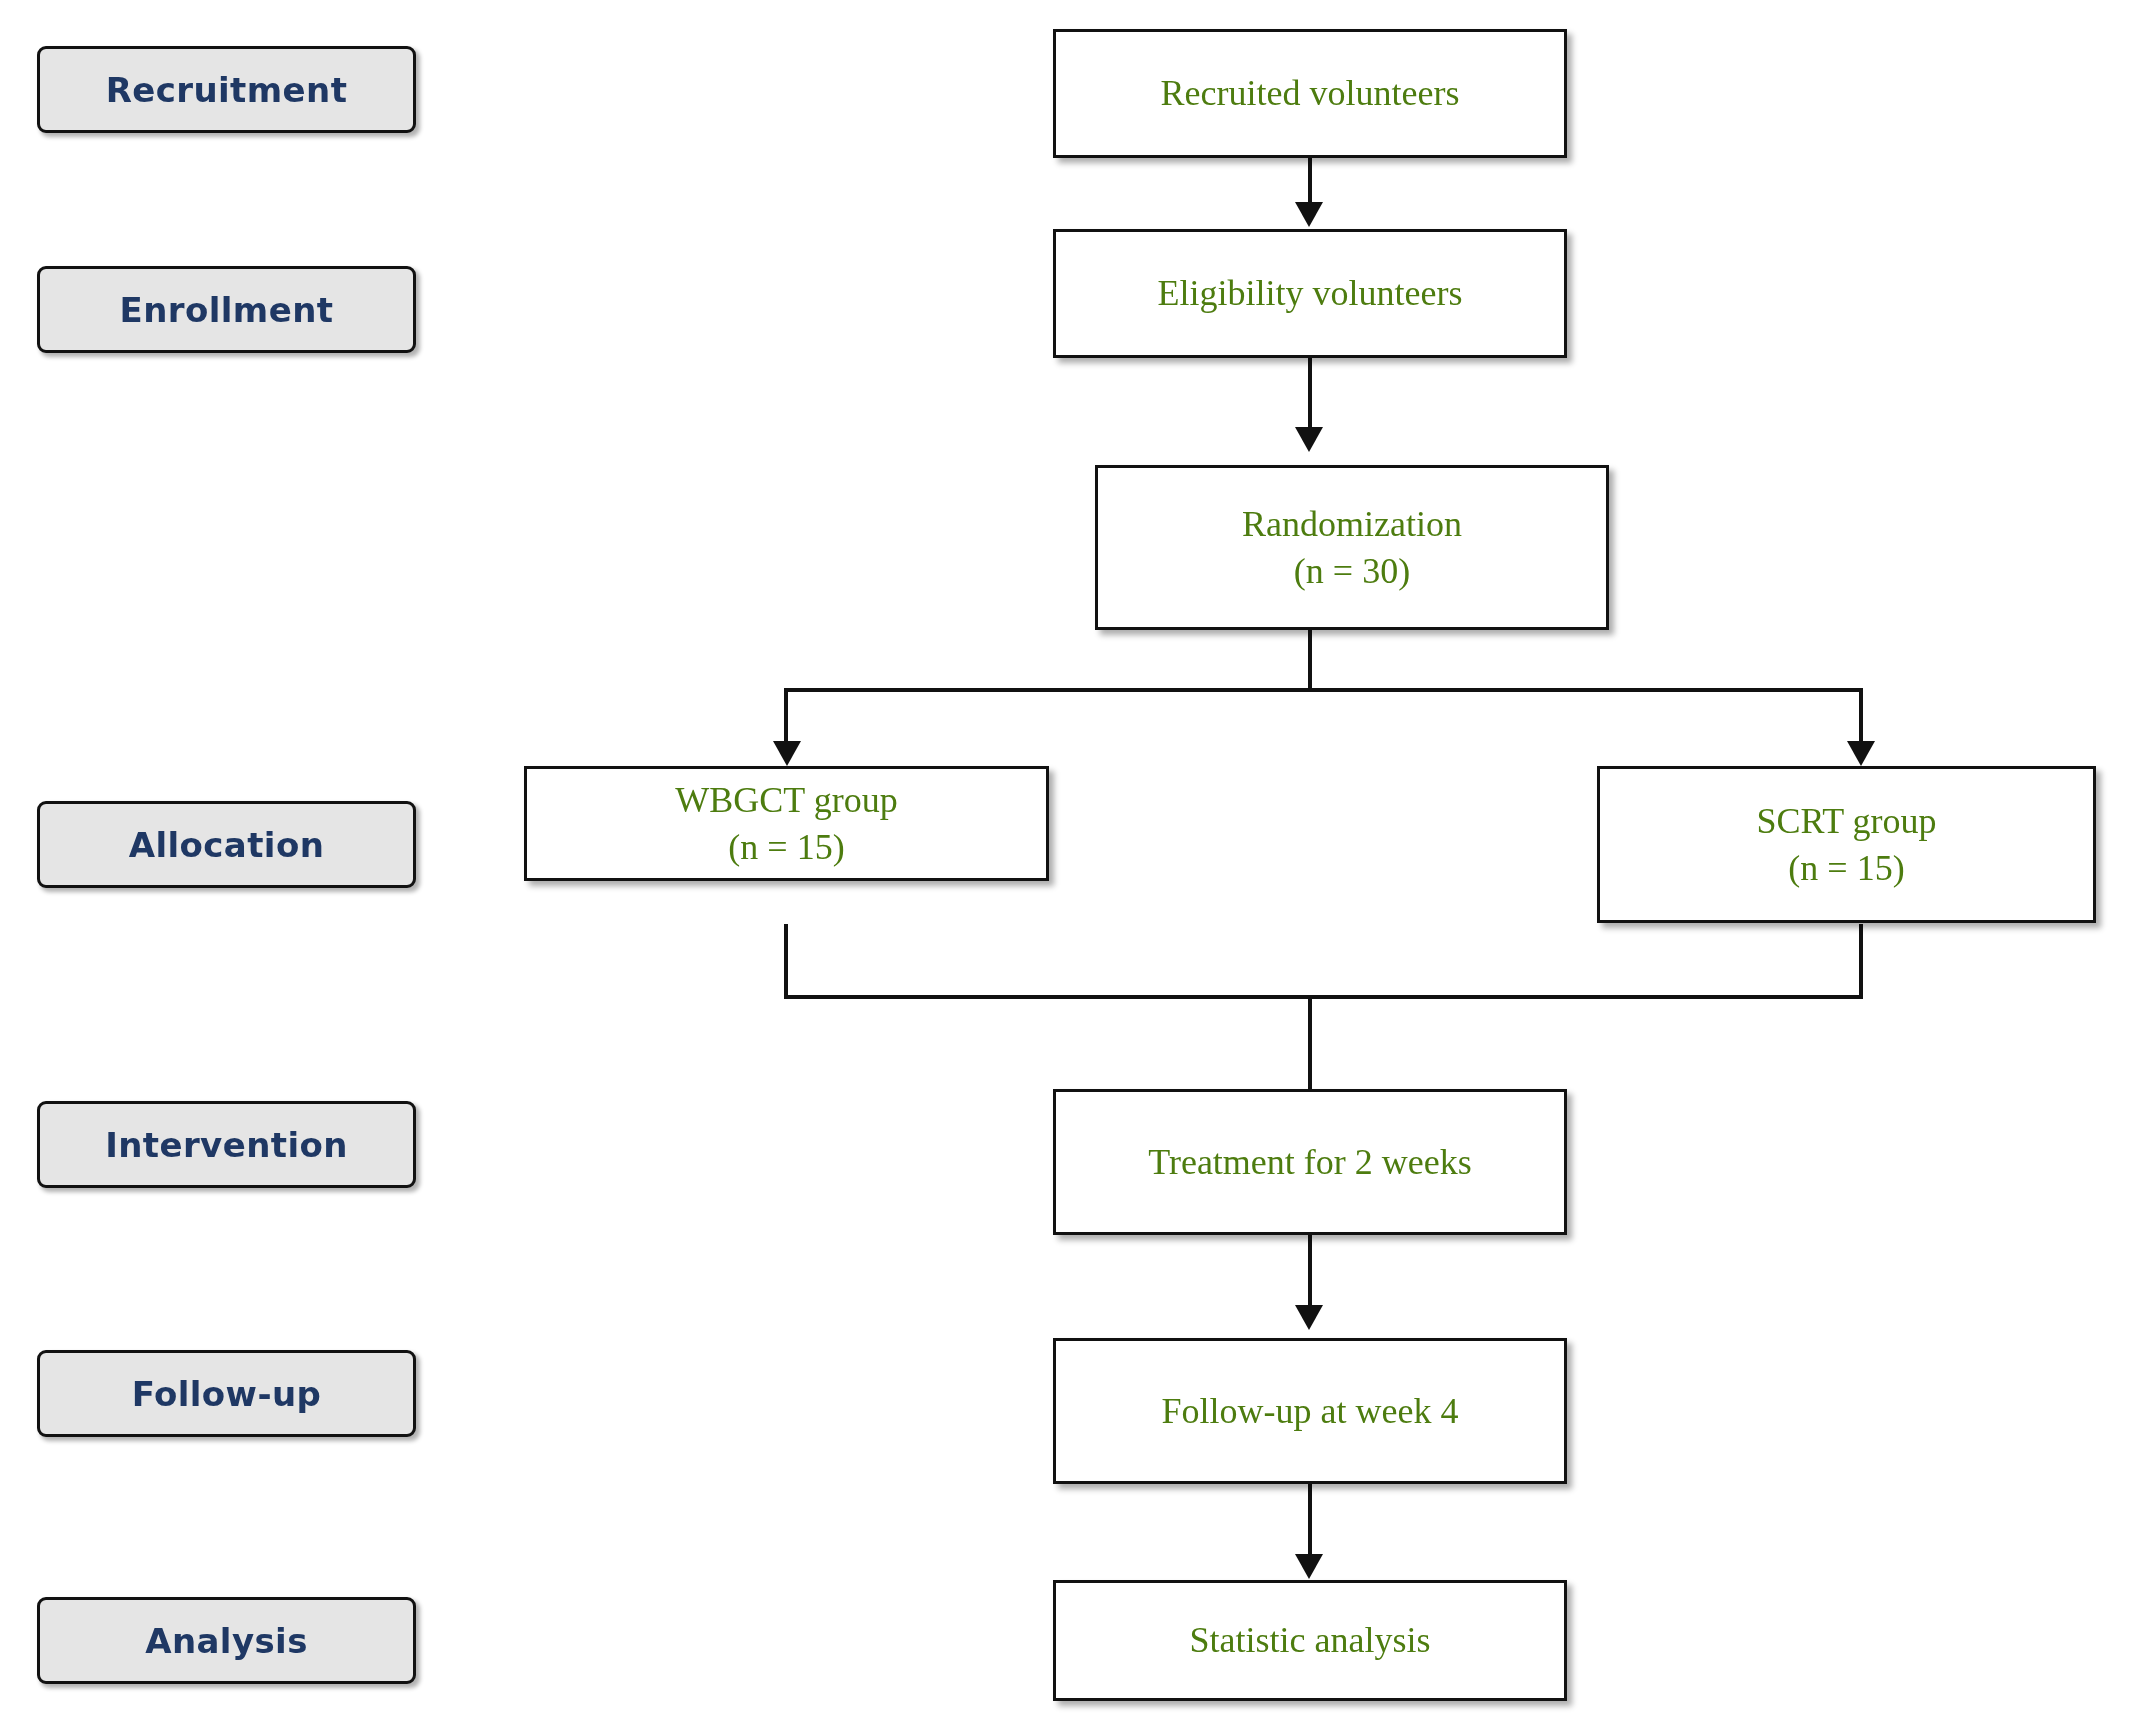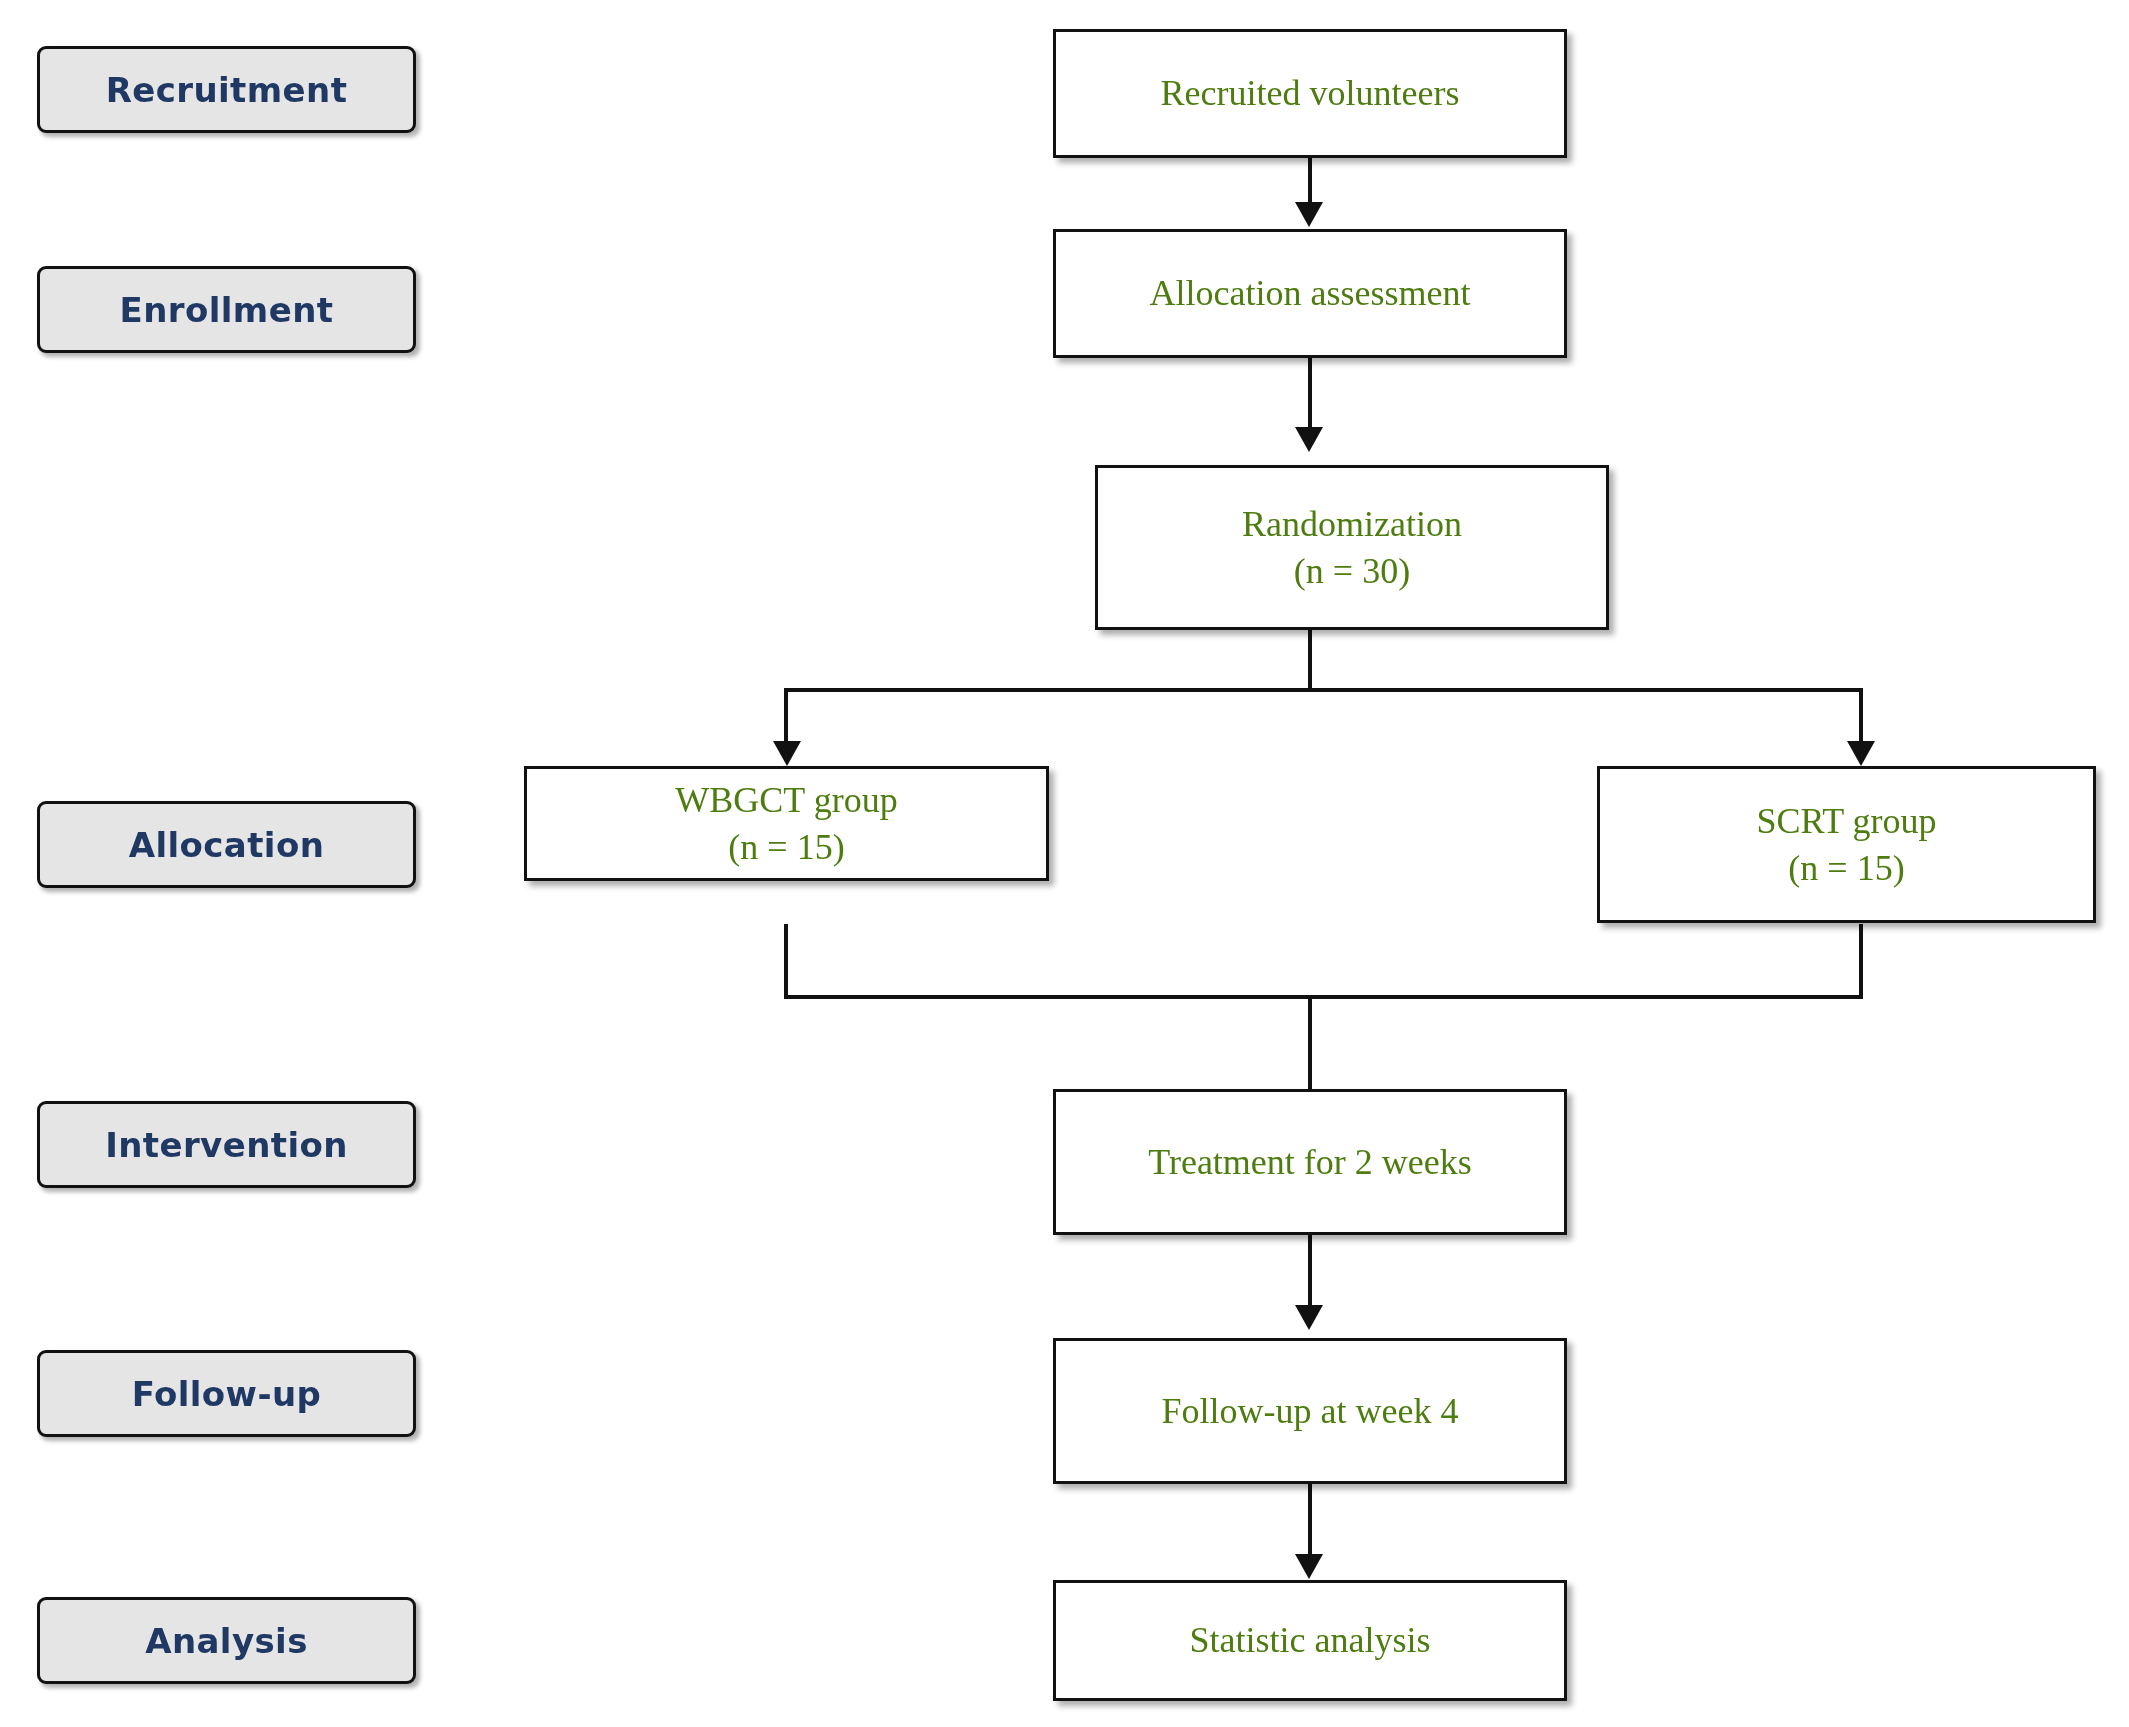--- a/index.html
+++ b/index.html
@@ -123,21 +123,21 @@
   <div class="arrow-head" style="left:1295px; top:1305px;"></div>
 
   <div class="conn-v" style="left:1308px; top:1484px; height:71px;"></div>
   <div class="arrow-head" style="left:1295px; top:1554px;"></div>
 
   <div class="flow-box" style="left:1053px; top:28.5px; width:514px; height:129px;">
     <span>Recruited volunteers</span>
   </div>
 
   <div class="flow-box" style="left:1053px; top:229px; width:514px; height:129px;">
-    <span>Allocation assessment</span>
+    <span>Eligibility volunteers</span>
   </div>
 
   <div class="flow-box" style="left:1053px; top:465px; width:514px; height:165px;margin-left:42px;">
     <span>Randomization</span>
     <span class="line2">(n = 30)</span>
   </div>
 
   <div class="flow-box" style="left:524px; top:766px; width:525px; height:115px;">
     <span>WBGCT group</span>
     <span class="line2">(n = 15)</span>

